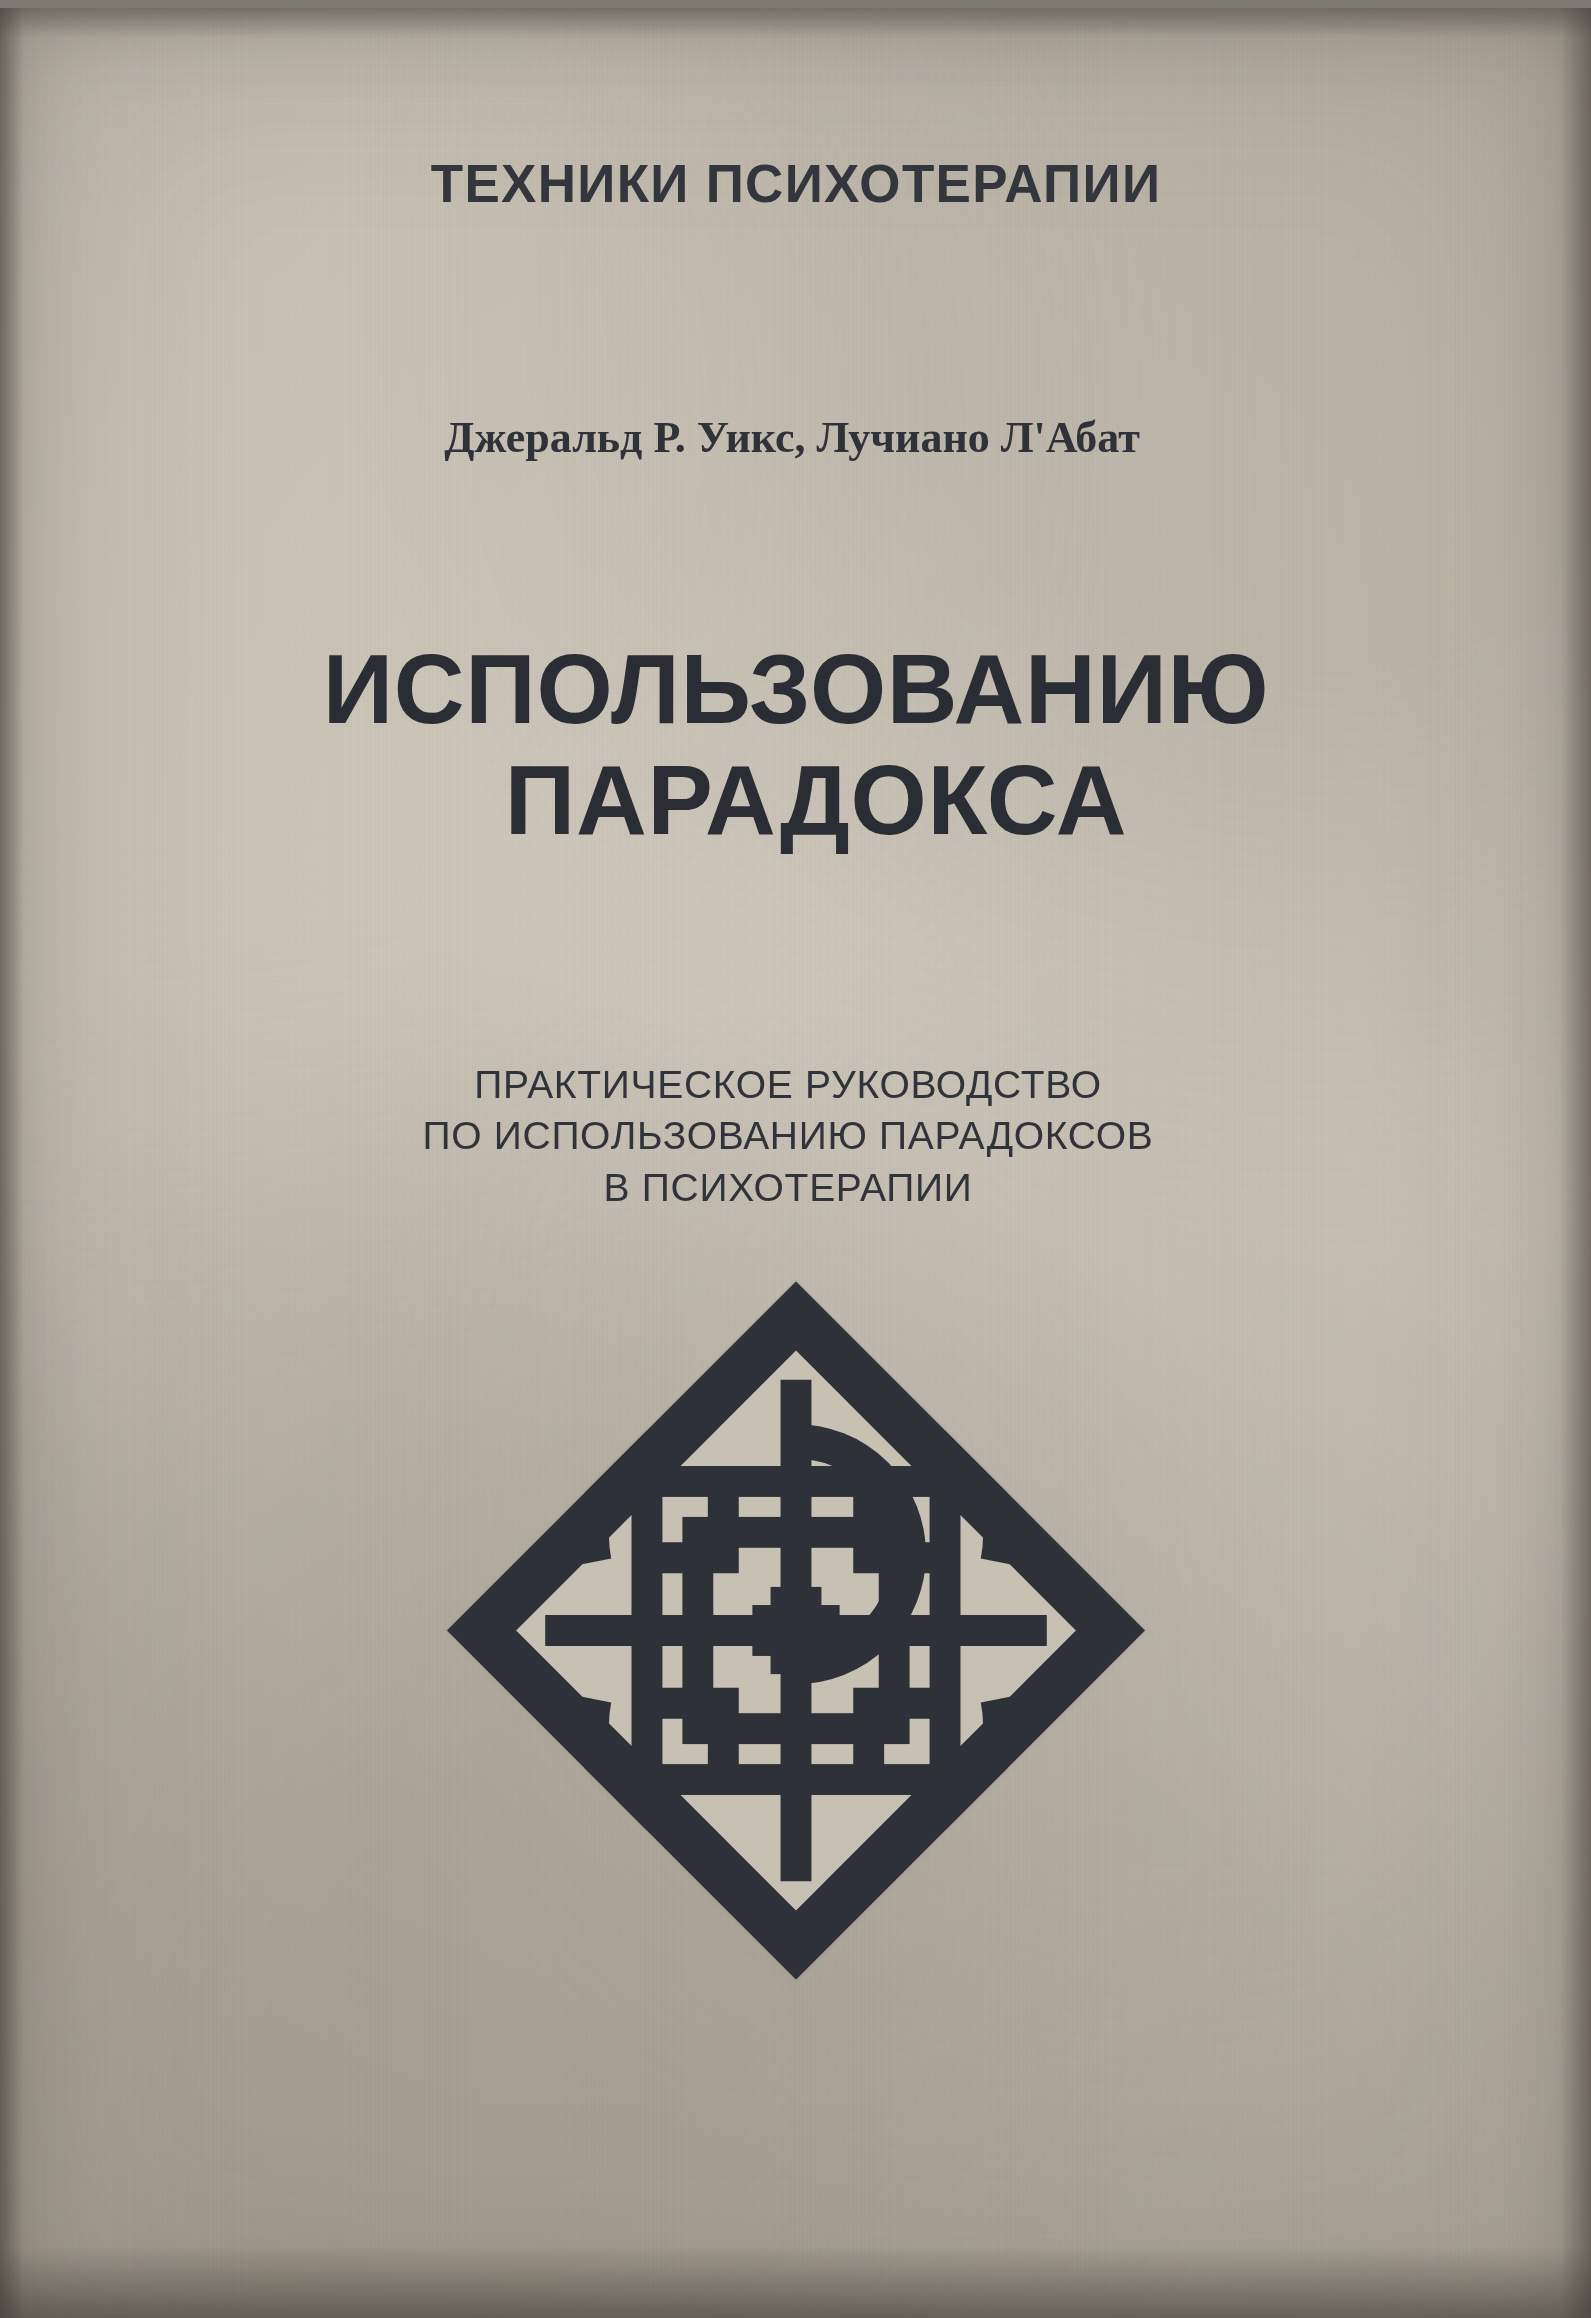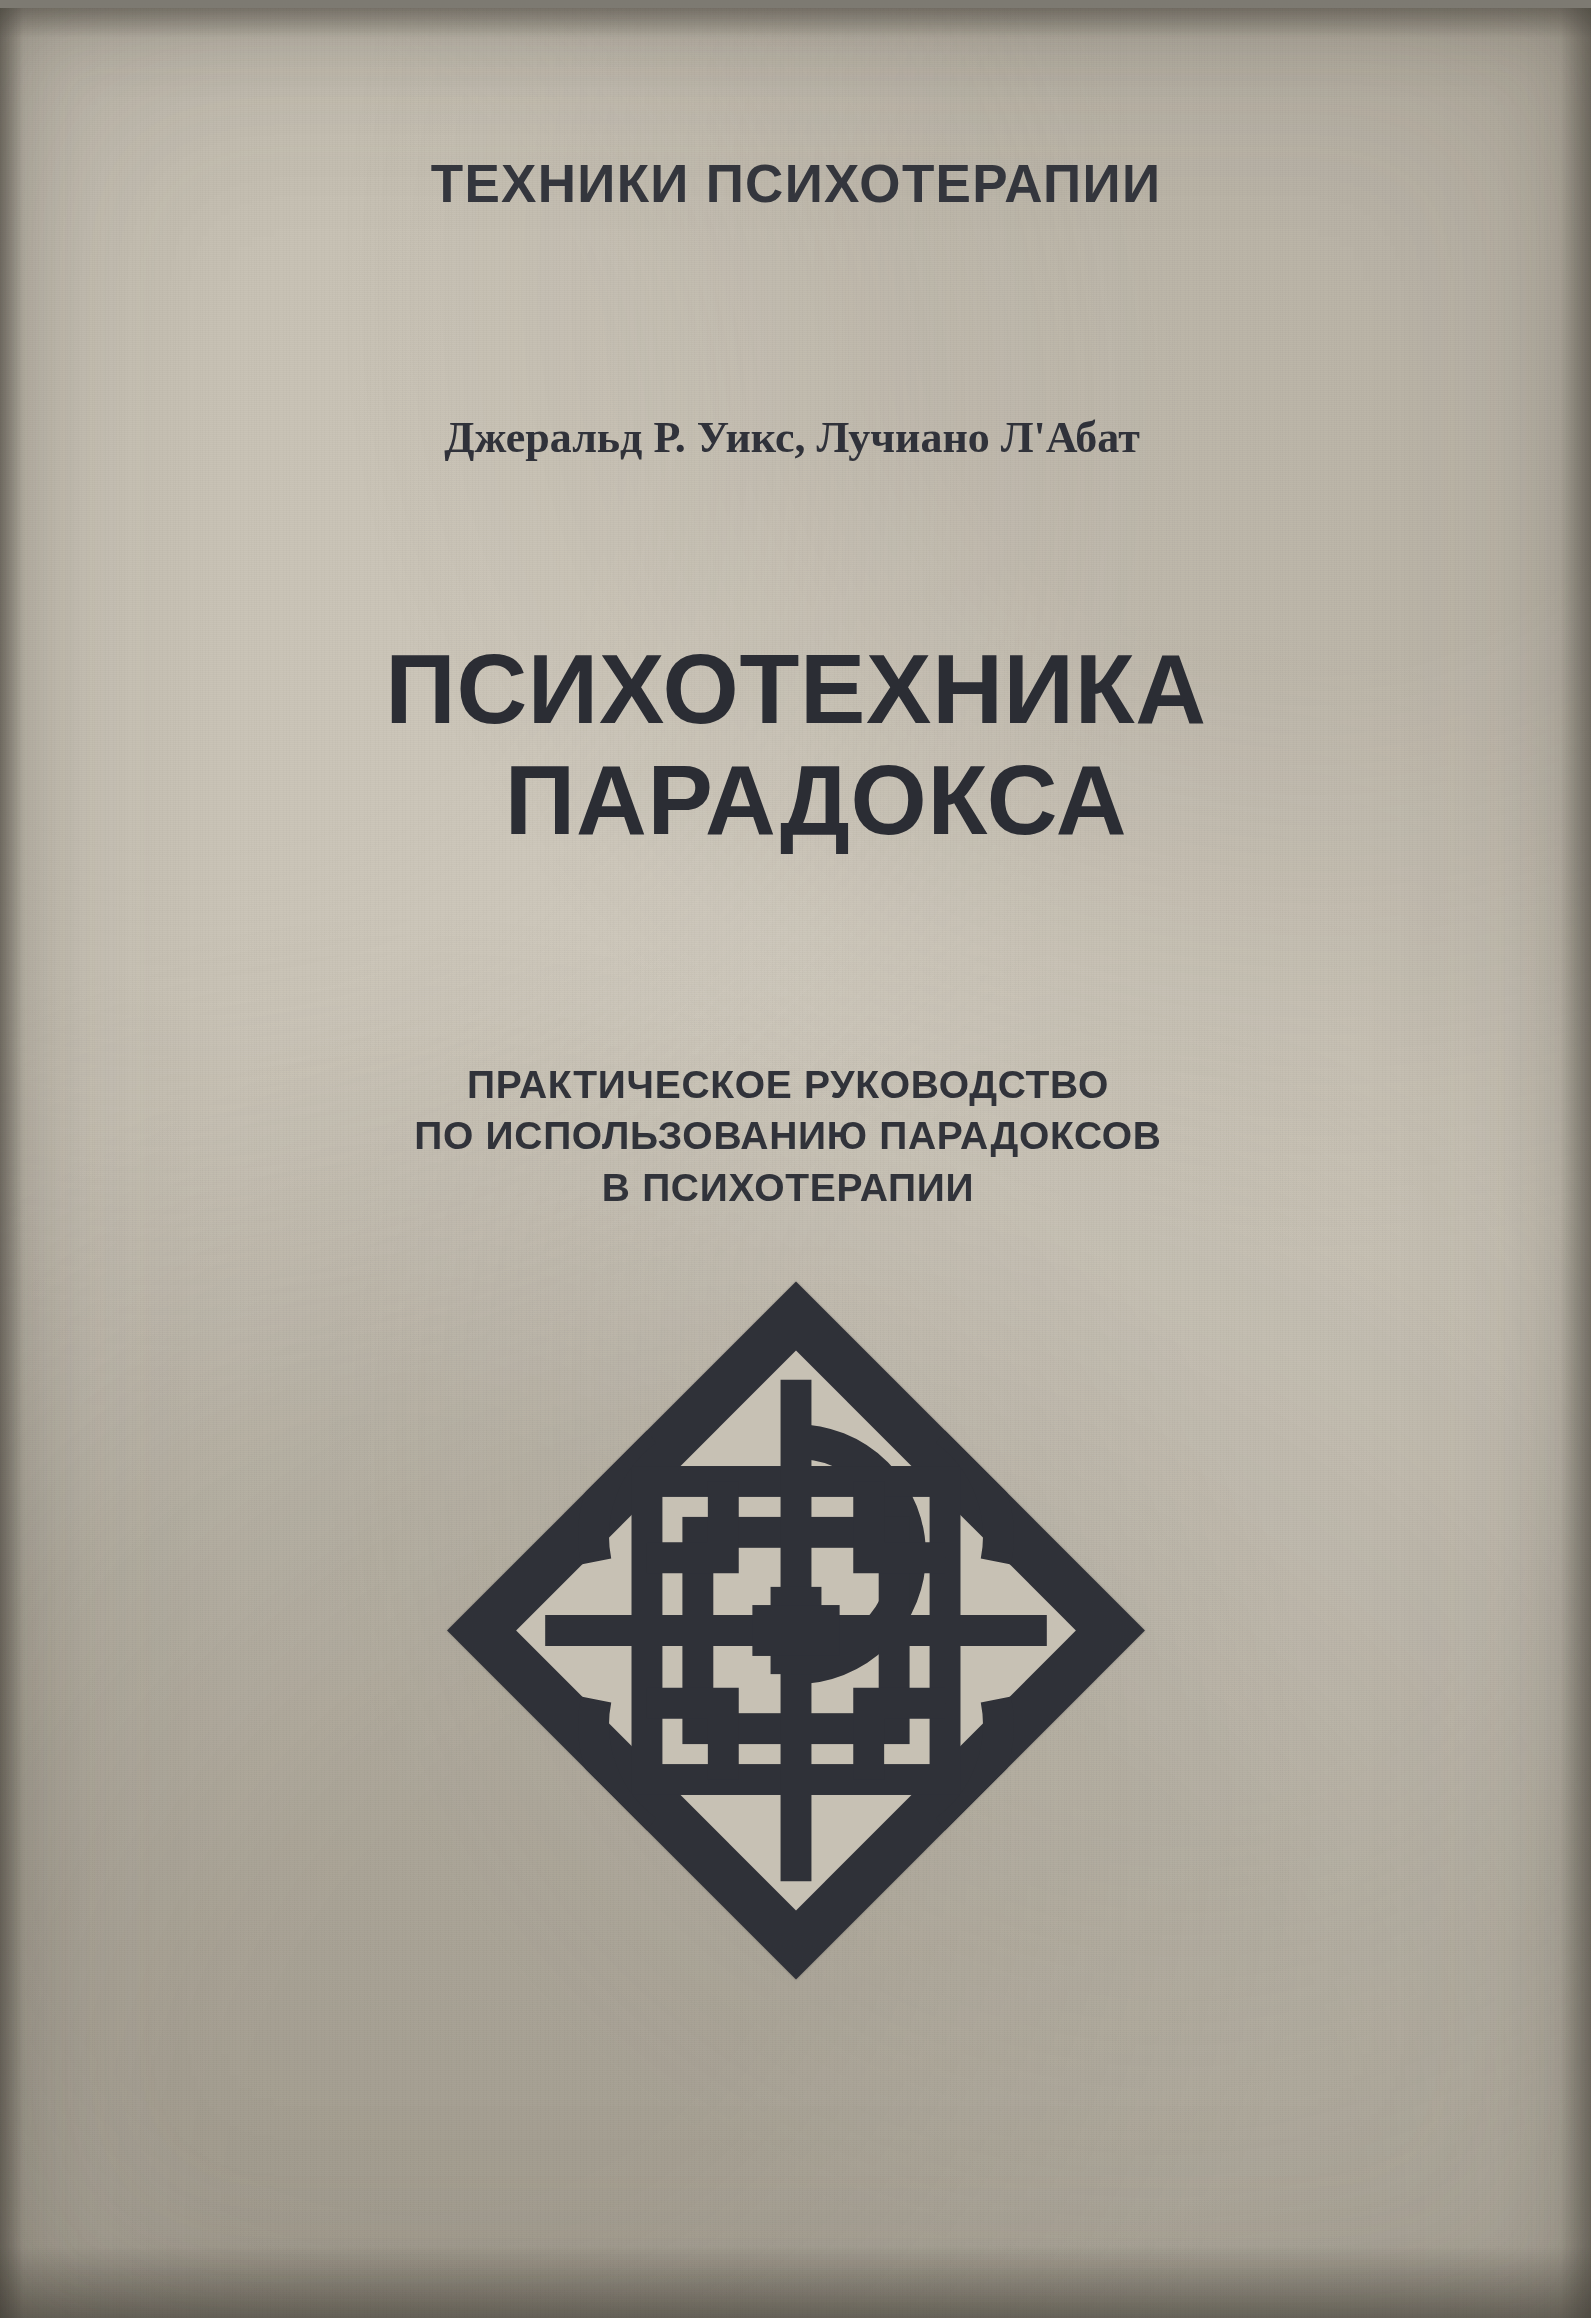--- a/index.html
+++ b/index.html
@@ -121,21 +121,21 @@
   .title .line2 {
     display: block;
     padding-left: 40px;
   }
 
   .subtitle {
     position: absolute;
     top: 1051px;
     left: 0; right: 16px;
     font-size: 39px;
-    font-weight: bold;
+    font-weight: normal;
     line-height: 1.32;
     letter-spacing: 0.7px;
     color: #31333a;
   }
   .subtitle span { display: block; }
 
   .emblem-wrap {
     position: absolute;
     top: 1259px;
     left: 50%;
@@ -162,21 +162,21 @@
   <div class="edge-bottom"></div>
   <div class="vignette"></div>
 
   <div class="content">
 
     <div class="series">ТЕХНИКИ ПСИХОТЕРАПИИ</div>
 
     <div class="authors">Джеральд Р. Уикс, Лучиано Л'Абат</div>
 
     <div class="title">
-      <span class="line1">ПСИХОТЕХНИКА</span>
+      <span class="line1">ИСПОЛЬЗОВАНИЮ</span>
       <span class="line2">ПАРАДОКСА</span>
     </div>
 
     <div class="subtitle">
       <span>ПРАКТИЧЕСКОЕ РУКОВОДСТВО</span>
       <span>ПО ИСПОЛЬЗОВАНИЮ ПАРАДОКСОВ</span>
       <span>В ПСИХОТЕРАПИИ</span>
     </div>
 
     <div class="emblem-wrap">

